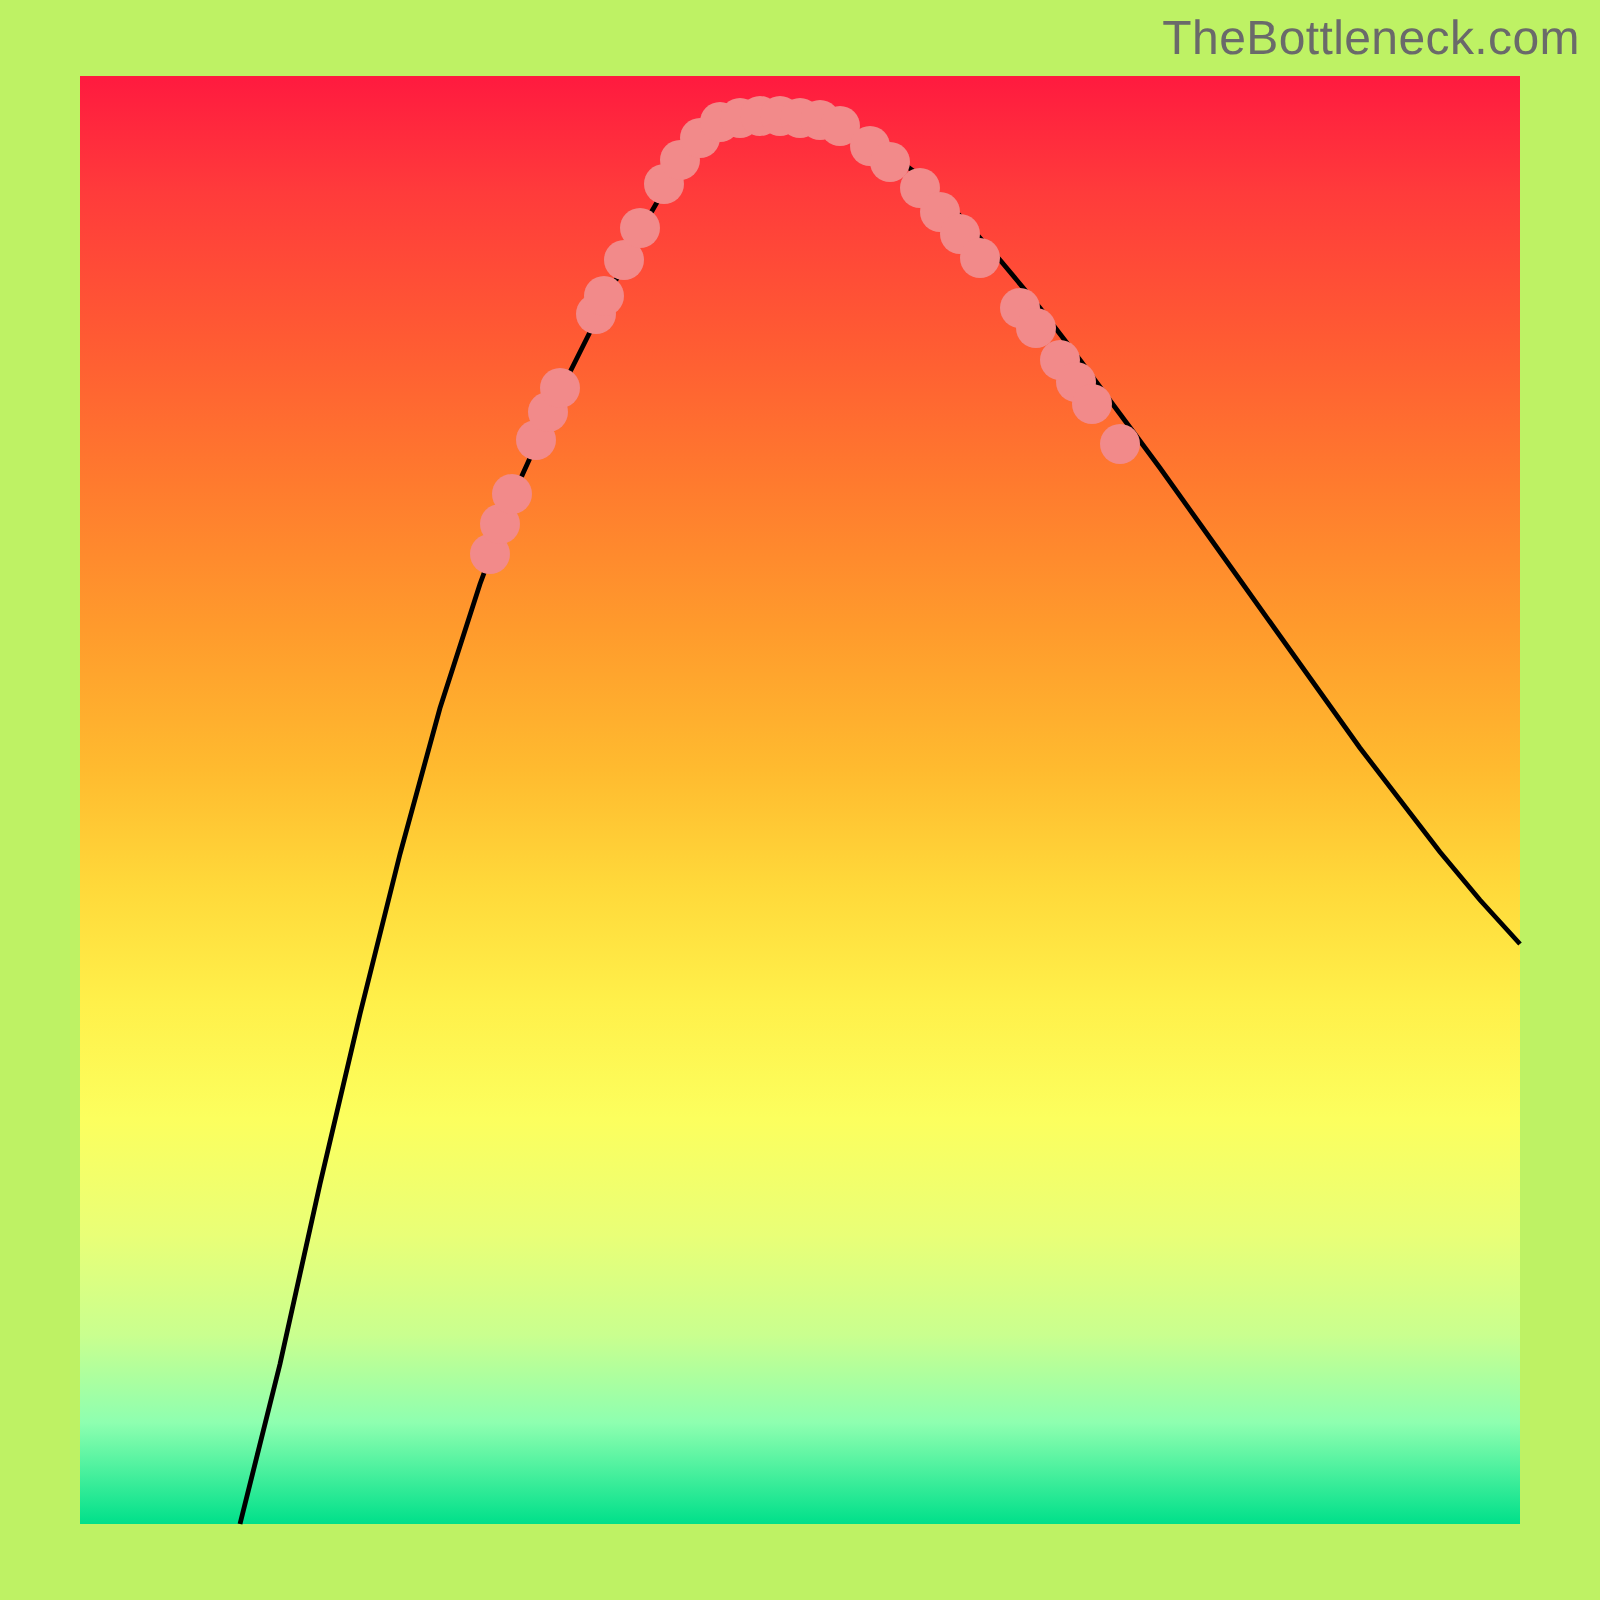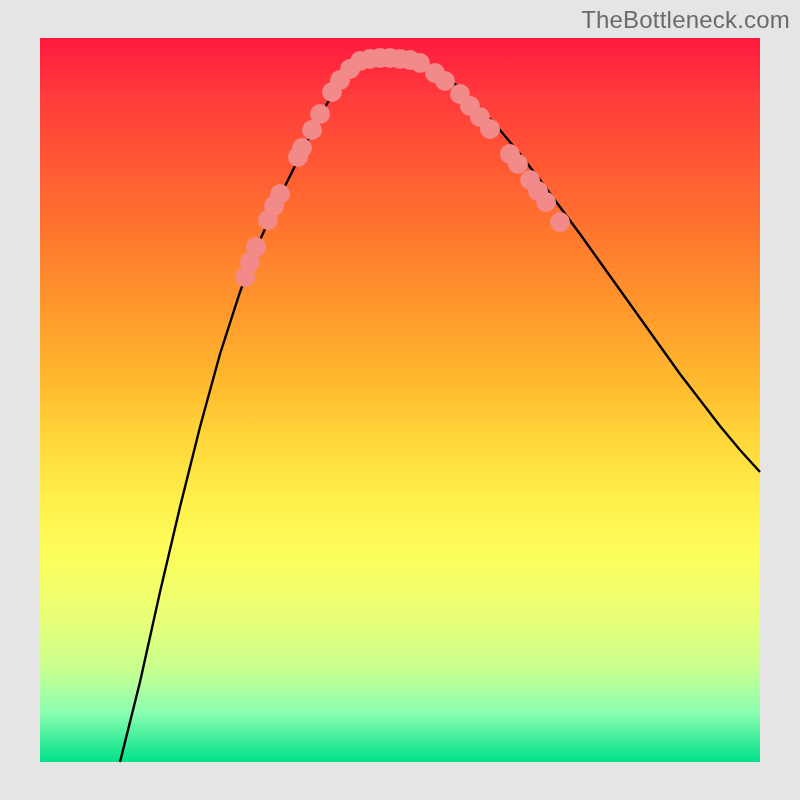--- a/index.html
+++ b/index.html
@@ -10,21 +10,21 @@
     background: #000;
     overflow: hidden;
     font-family: Arial, Helvetica, sans-serif;
   }
   .frame {
     position: absolute;
     left: 0;
     top: 0;
     width: 800px;
     height: 800px;
-    background: #e5e5e5;
+    background: #bef264;
   }
   .plot {
     position: absolute;
     left: 40px;
     top: 38px;
     width: 720px;
     height: 724px;
     
     background: linear-gradient(to bottom,
       #ff1a3f 0%,

